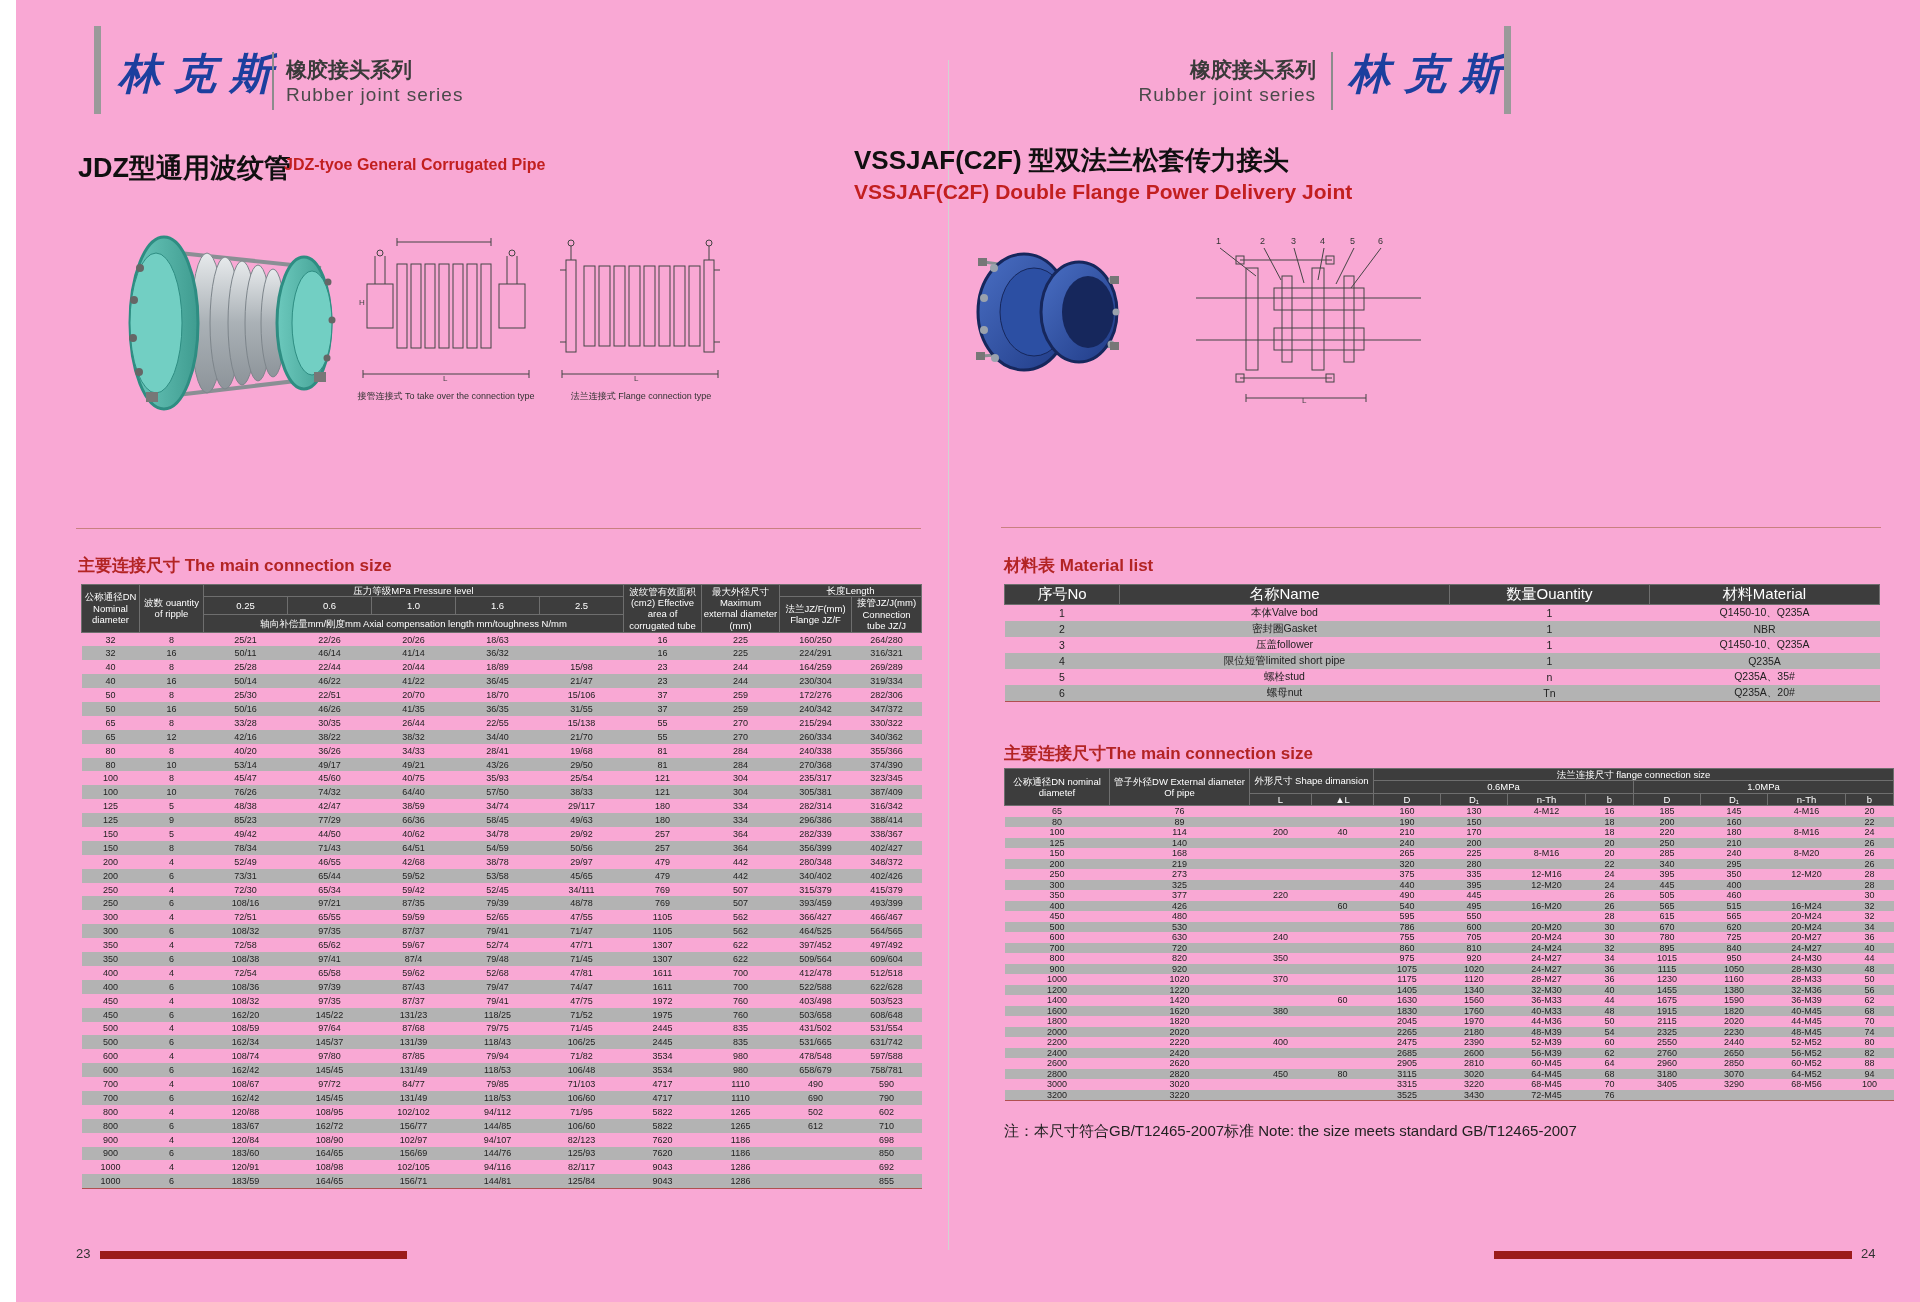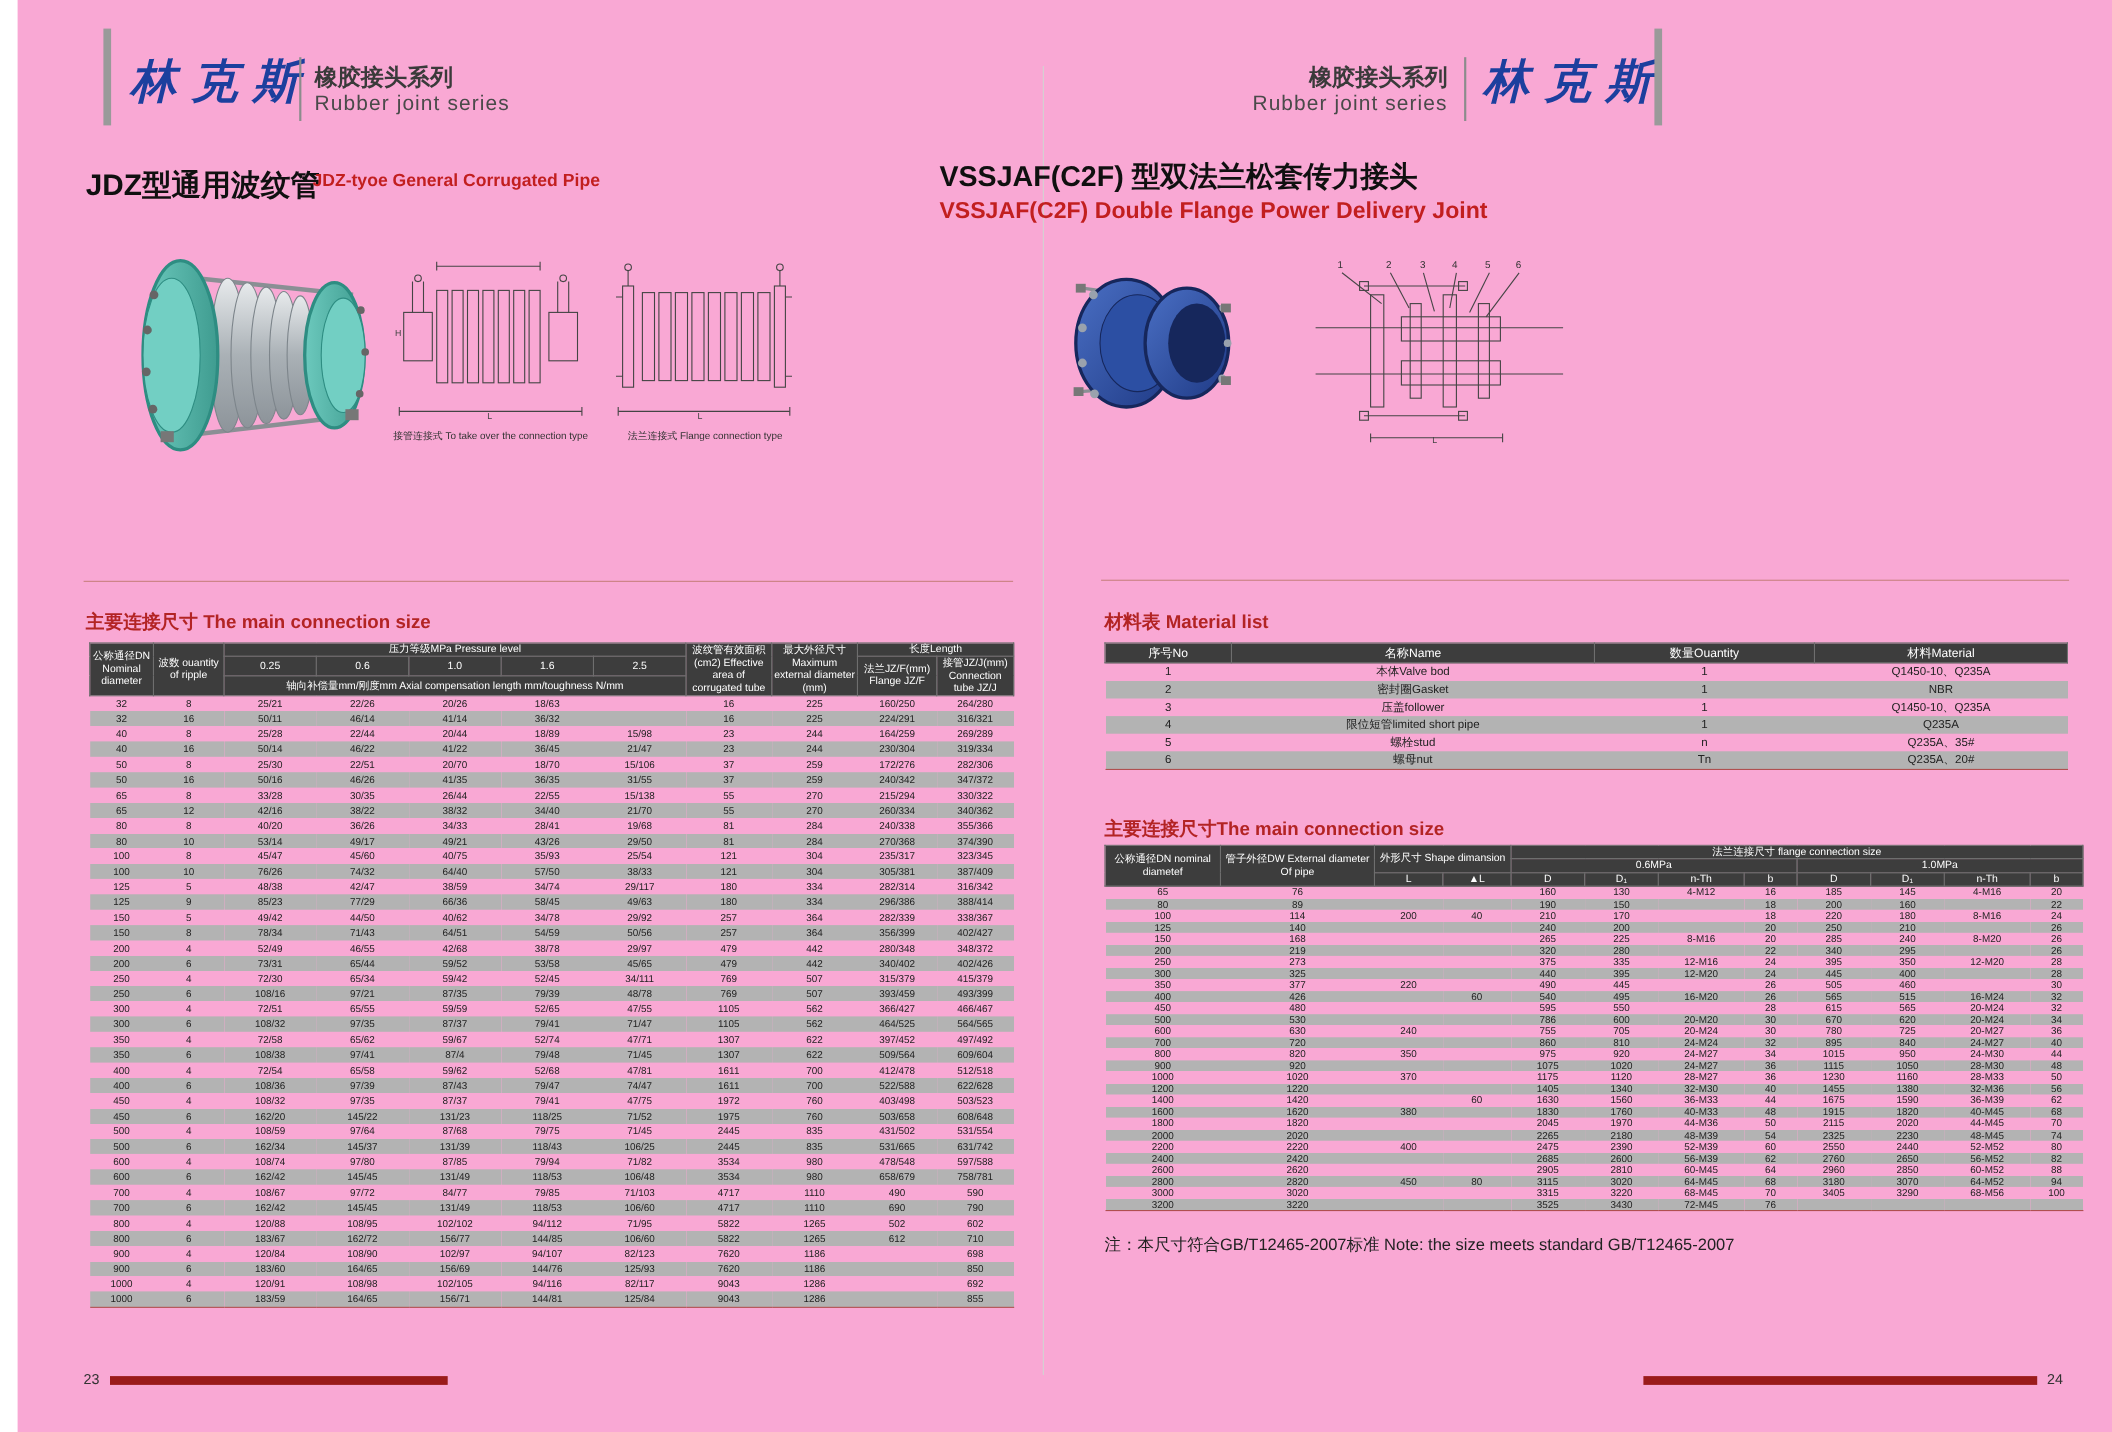--- a/index.html
+++ b/index.html
@@ -30,21 +30,21 @@
   
   table{border-collapse:collapse;table-layout:fixed;border-bottom:1px solid #b05050;}
   th{background:var(--table-header-bg,#3d3d3d);color:#fff;font-weight:normal;
      border:1px solid #6e6e6e;padding:0 1px;text-align:center;vertical-align:middle;}
   td{text-align:center;vertical-align:middle;padding:0;overflow:hidden;white-space:nowrap;}
   tbody tr:nth-child(even){background:var(--row-alt,#b3b3b3);}
   .tbl-left th{font-size:9.5px;line-height:1.2;}
   .tbl-left td{font-size:9px;height:13.9px;}
   .tbl-right th{font-size:9.5px;line-height:1.2;}
   .tbl-right td{font-size:9px;height:10.5px;}
-  .tbl-mat th{font-size:11px;height:17px;}
+  .tbl-mat th{font-size:15px;height:17px;}
   .tbl-mat td{font-size:10.5px;height:16px;}
 
   
   .page-num{font-size:13px;color:#333;}
   .footer-bar{height:8px;background:var(--bar-red,#9b1b1b);}
 </style>
 </head>
 <body>
 
 <div class="canvas">

